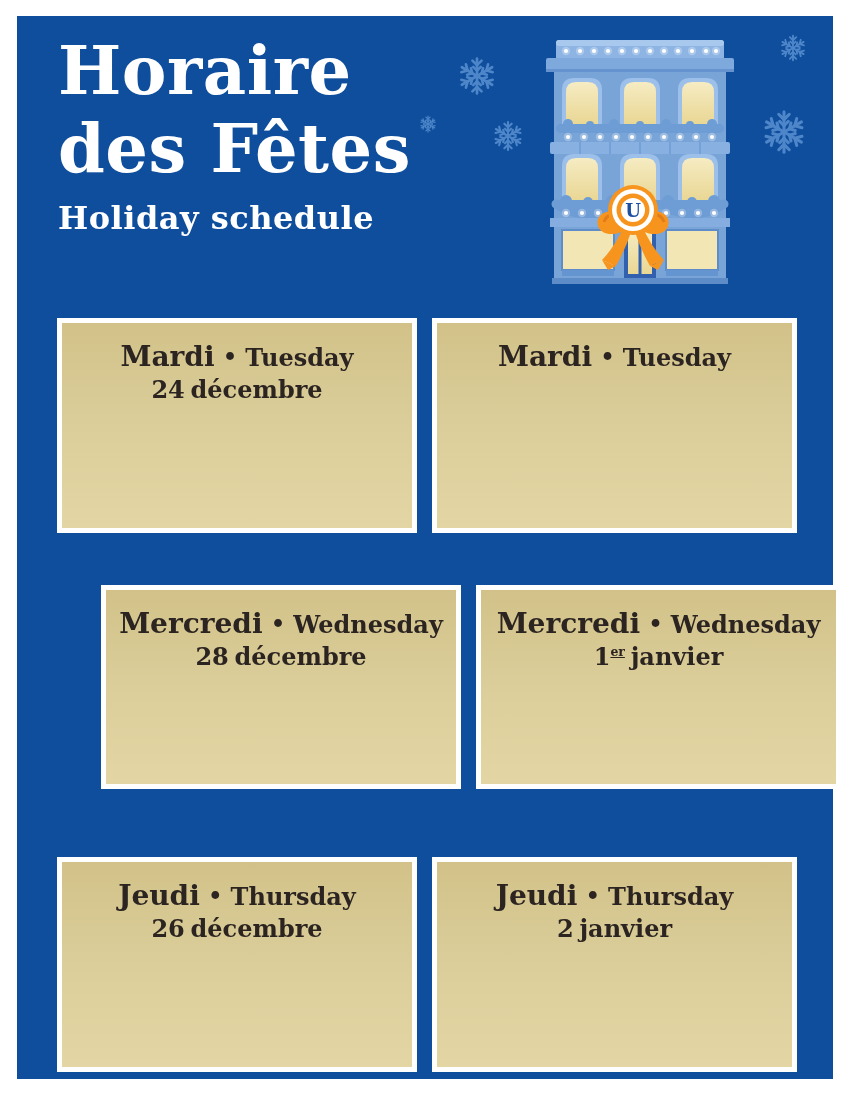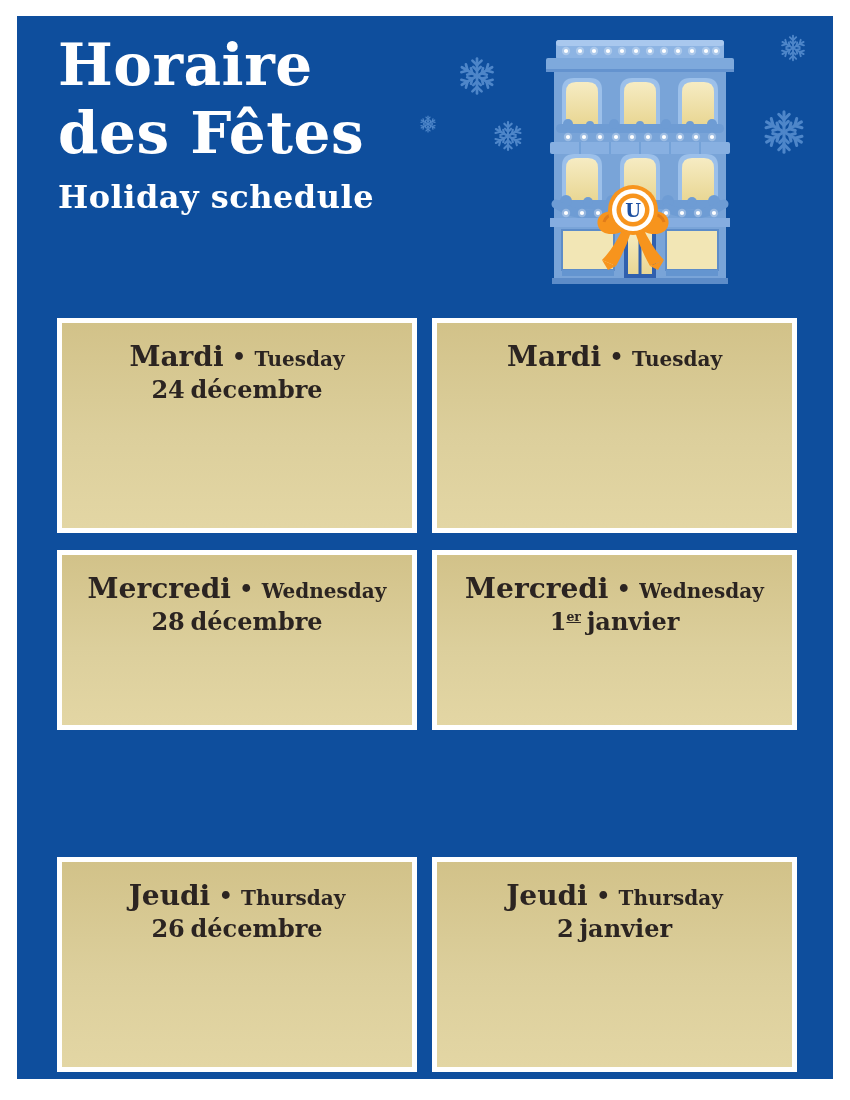--- a/index.html
+++ b/index.html
@@ -26,21 +26,21 @@
     left:17px; top:16px;
     width:816px; height:1063px;
     background:var(--background,#0e4e9d);
   }
   
   .title-block{
     position:absolute; left:41px; top:16px;
     color:var(--title-text,#fff);
   }
   .title-line{
-    font-size:58px; font-weight:bold; line-height:1.17;
+    font-size:67px; font-weight:bold; line-height:1.17;
     letter-spacing:0.5px;
   }
   .subtitle{
     font-size:32px; font-weight:bold; margin-top:10px;
     letter-spacing:0.5px;
   }
   
   .building-wrap{
     position:absolute; left:521px; top:16px;
     width:204px; height:252px;
@@ -60,23 +60,23 @@
     border:5px solid var(--card-border,#fff);
     background:linear-gradient(180deg,
       var(--card-gold-top,#d2c289) 0%,
       var(--card-gold-mid,#dccf9c) 55%,
       var(--card-gold-bottom,#e3d6a4) 100%);
     text-align:center;
     color:var(--card-text,#2b2421);
     padding-top:17px;
   }
   .c1{left:40px;}  .c2{left:415px; width:365px;}
-  .r1{top:302px;}  .r2{top:534px; height:180px;}  .r3{top:841px;}
+  .r1{top:302px;}  .r2{top:569px; height:204px;margin-left:44px;}  .r3{top:841px;}
   .day-line{font-size:28px; font-weight:bold; line-height:1.2;}
-  .day-en{font-size:20px;}
+  .day-en{font-size:24px;}
   .bullet{font-size:22px; margin:0 0.38em; position:relative; top:-2px;}
   .date-line{font-size:24px; font-weight:bold; line-height:1.15; margin-top:2px;}
   .date-word{margin-left:0.24em;}
   .date-sup{font-size:0.52em; vertical-align:super; line-height:0;text-decoration:underline;}
   .hidden-defs{position:absolute; width:0; height:0; overflow:hidden;}
 </style>
 </head>
 <body>
 
 <svg class="hidden-defs" aria-hidden="true">

